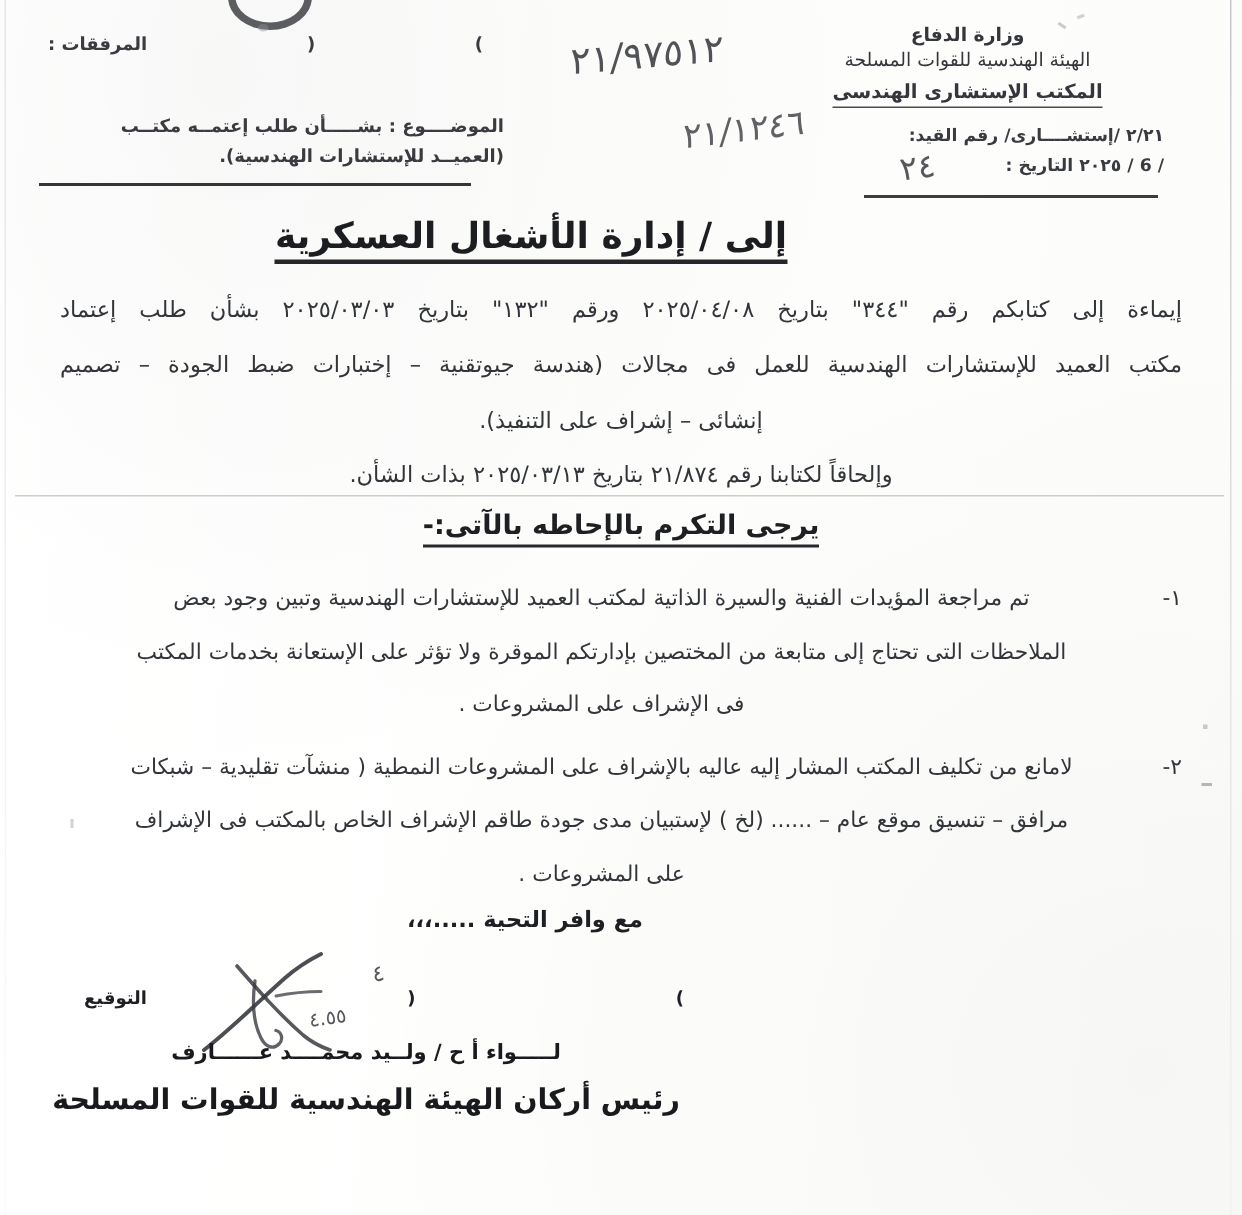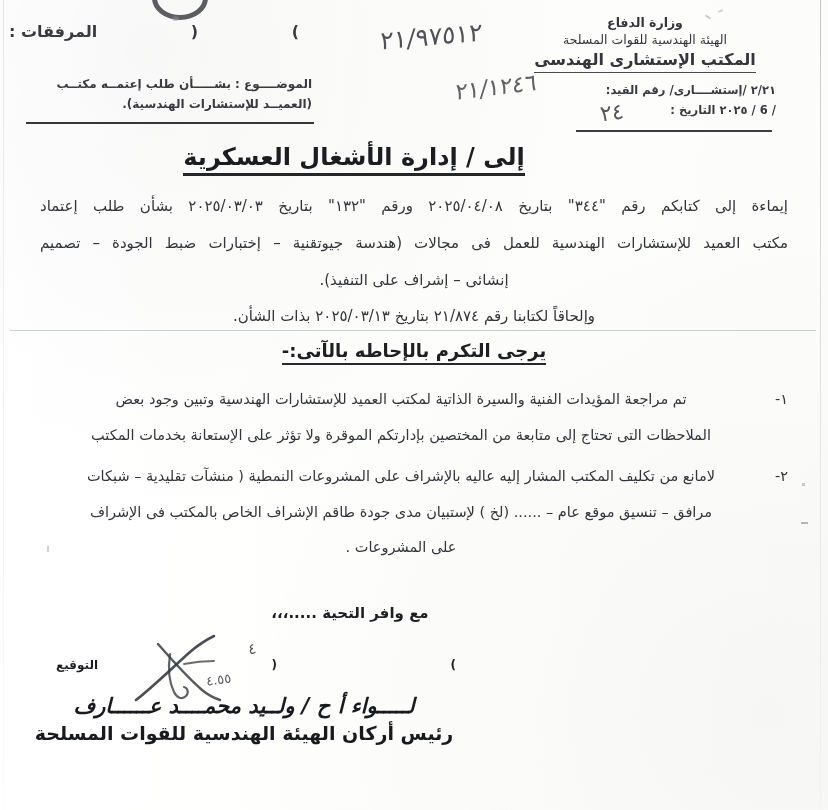--- a/index.html
+++ b/index.html
@@ -77,21 +77,21 @@
     font-size: 12.5px;
     font-weight: bold;
     color: #35373c;
   }
   .hdr-right .l2 {
     font-size: 12.5px;
     font-weight: normal;
     color: #35373c;
   }
   .hdr-right .l3 {
-    font-size: 16px;
+    font-size: 13px;
     font-weight: bold;
     color: #35373c;
     display: inline-block;
     border-bottom: 1.4px solid #4a4c50;
     padding-bottom: 1px;
   }
   .hdr-meta {
     position: absolute;
     right: 52px; top: 80px;
     width: 268px;
@@ -132,33 +132,33 @@
     opacity: 0.8;
   }
   .hand-date {
     left: 600px; top: 100px;
     font-size: 22px;
     transform: rotate(-8deg);
     opacity: 0.85;
   }
   .attach-row {
     position: absolute;
-    left: 9px; top: 22px;
+    left: 32px; top: 22px;
     width: 290px;
     display: flex;
     flex-direction: row-reverse;
     justify-content: space-between;
     align-items: baseline;
-    font-size: 16px;
+    font-size: 12px;
     font-weight: bold;
     color: #3a3c41;
   }
   .subject-block {
     position: absolute;
-    left: 12px; top: 74px;
+    left: 36px; top: 74px;
     width: 300px;
     font-size: 12px;
     font-weight: bold;
     color: #3a3c41;
     line-height: 1.7;
     text-align: right;
   }
   .subject-underline {
     position: absolute;
     left: 26px; top: 122px;
@@ -281,25 +281,24 @@
     align-items: baseline;
     font-size: 12px;
     font-weight: bold;
     color: #1f2125;
   }
   .sig-name {
     position: absolute;
     top: 36px; left: 24px;
     width: 440px;
     text-align: center;
-    font-size: 21px;
+    font-size: 14px;
     font-weight: bold;
     color: #1a1c20;
     white-space: nowrap;
-    font-style: italic;
   }
   .sig-role {
     position: absolute;
     top: 64px; left: 24px;
     width: 440px;
     text-align: center;
     font-size: 19px;
     font-weight: bold;
     color: #1a1c20;
     white-space: nowrap;
@@ -404,20 +403,21 @@
     <span>يرجى التكرم بالإحاطه بالآتى:-</span>
   </div>
 
   <div class="items">
 
     <div class="item">
       <div class="item-num">١-</div>
       <div class="item-text">
         <div>تم مراجعة المؤيدات الفنية والسيرة الذاتية لمكتب العميد للإستشارات الهندسية وتبين وجود بعض</div>
         <div>الملاحظات التى تحتاج إلى متابعة من المختصين بإدارتكم الموقرة ولا تؤثر على الإستعانة بخدمات المكتب</div>
+        <div style="text-align:center">فى الإشراف على المشروعات .</div>
       </div>
     </div>
 
     <div class="item">
       <div class="item-num">٢-</div>
       <div class="item-text">
         <div>لامانع من تكليف المكتب المشار إليه عاليه بالإشراف على المشروعات النمطية ( منشآت تقليدية – شبكات</div>
         <div>مرافق – تنسيق موقع عام – ...... (لخ ) لإستبيان مدى جودة طاقم الإشراف الخاص بالمكتب فى الإشراف</div>
         <div style="text-align:right">على المشروعات .</div>
       </div>

